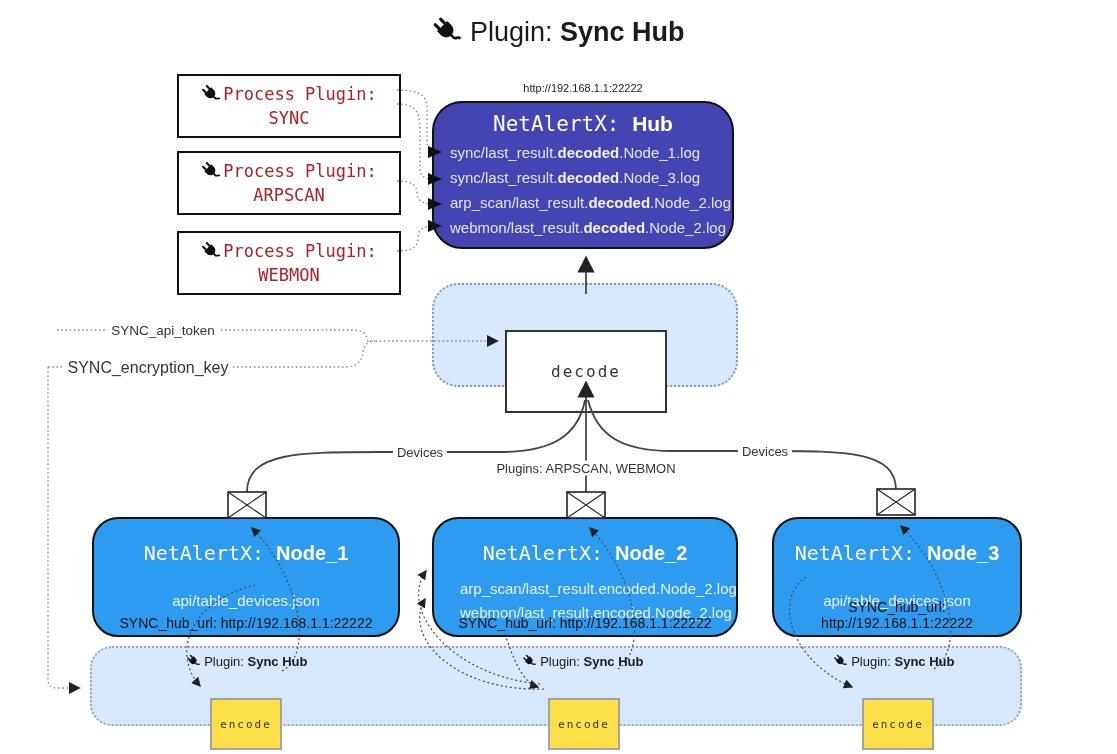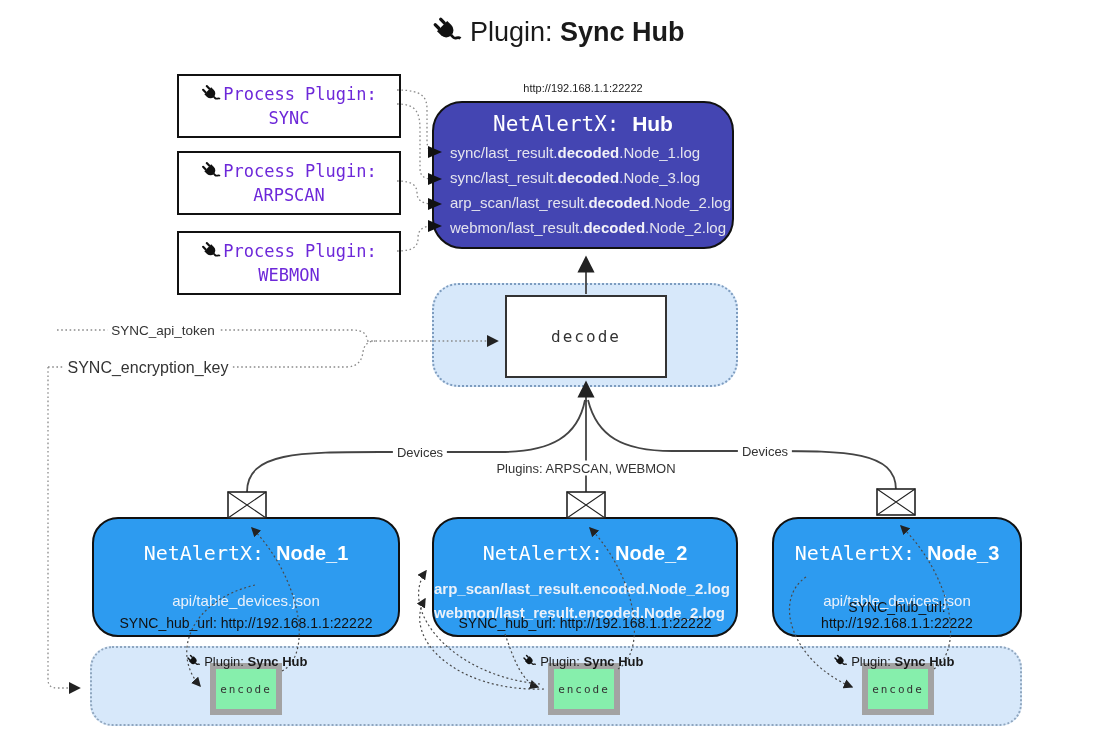--- a/index.html
+++ b/index.html
@@ -1,29 +1,29 @@
 <!DOCTYPE html>
 <html><head>
 <meta charset="utf-8">
 <style>
   html,body{margin:0;padding:0;background:#fff;}
   .canvas{position:relative;width:1117px;height:754px;background:#fff;overflow:hidden;
           font-family:"Liberation Sans","DejaVu Sans",sans-serif;color:#1a1a1a;}
   .abs{position:absolute;}
-  .mono{font-family:"DejaVu Sans Mono","Liberation Mono",monospace;}
+  .mono{font-family:"DejaVu Sans Mono","Liberation Mono",monospace;margin-top:35px;}
 
   
   .page-title{top:16px;left:0;width:100%;text-align:center;font-size:27px;color:#1a1a1a;}
   .page-title .b{font-weight:700;}
   .plug{display:inline-block;vertical-align:-5px;}
 
   
   .pbox{left:177px;width:220px;height:60px;background:#fff;border:2px solid #111;
         display:flex;flex-direction:column;align-items:center;justify-content:center;
-        font-family:"DejaVu Sans Mono","Liberation Mono",monospace;font-size:17px;color:#6d28d9;line-height:24px;}
+        font-family:"DejaVu Sans Mono","Liberation Mono",monospace;font-size:17px;color:#b91c1c;line-height:24px;}
   .pbox .l1{display:flex;align-items:center;gap:2px;}
 
   
   .hub-url{top:82px;left:432px;width:302px;text-align:center;font-size:11px;color:#222;}
   .hub{left:432px;top:101px;width:302px;height:148px;background:#4445b2;border:2px solid #111;
        border-radius:30px;box-sizing:border-box;color:#e4e4ee;}
   .hub-title{margin-top:9px;text-align:center;font-size:21px;color:#fff;}
   .hub-title .b{font-weight:700;font-family:"Liberation Sans","DejaVu Sans",sans-serif;}
   .hub-lines{margin-top:4px;padding-left:16px;font-size:15px;}
   .hub-line{height:25px;line-height:25px;white-space:nowrap;}
@@ -40,29 +40,29 @@
   .line-label{transform:translate(-50%,-50%);background:#fff;padding:0 4px;font-size:13px;
               color:#333;white-space:nowrap;z-index:6;}
 
   
   .node{top:517px;height:120px;background:#2d9bf0;border:2px solid #111;border-radius:26px;
         box-sizing:border-box;display:flex;flex-direction:column;}
   .node-title{margin-top:22px;text-align:center;font-size:20px;color:#fff;white-space:nowrap;}
   .node-title .b{font-weight:700;font-family:"Liberation Sans","DejaVu Sans",sans-serif;}
   .node-lines{flex:1;display:flex;flex-direction:column;justify-content:center;align-items:center;
               font-size:15px;color:#eaf1fa;gap:8px;}
-  .node-lines.left{align-items:flex-start;padding-left:0;gap:7px;font-weight:bold;}
+  .node-lines.left{align-items:flex-start;padding-left:26px;gap:7px;}
   .node-url{position:absolute;bottom:4px;left:0;width:100%;text-align:center;font-size:14px;color:#111;margin-top:31px;}
 
   
   .enc-wrap{left:90px;top:646px;width:932px;height:80px;background:#d7e8fa;
             border:2px dotted #8fa6bf;border-radius:22px;box-sizing:border-box;}
   .enc-label{transform:translateX(-50%);top:654px;font-size:13px;color:#1a1a1a;white-space:nowrap;z-index:6;}
   .enc-label .b{font-weight:700;}
-  .enc-box{top:663px;width:72px;height:52px;background:#86efac;border:6px solid #a3a3a3;box-sizing:border-box;
+  .enc-box{top:663px;width:72px;height:52px;background:#fde047;border:2px solid #a3a3a3;box-sizing:border-box;
            display:flex;align-items:center;justify-content:center;font-size:11px;letter-spacing:2px;color:#333;}
 
   
   .overlay{position:absolute;left:0;top:0;z-index:5;pointer-events:none;}
   .solid{stroke:#444;stroke-width:1.8;fill:none;}
   .dot{stroke:#4a4a4a;stroke-width:1.2;fill:none;stroke-dasharray:2 2.6;}
   .dot2{stroke:#8a8a8a;stroke-width:1.3;fill:none;stroke-dasharray:1.6 2.6;}
   .z1{z-index:1;}
 </style>
 </head>

